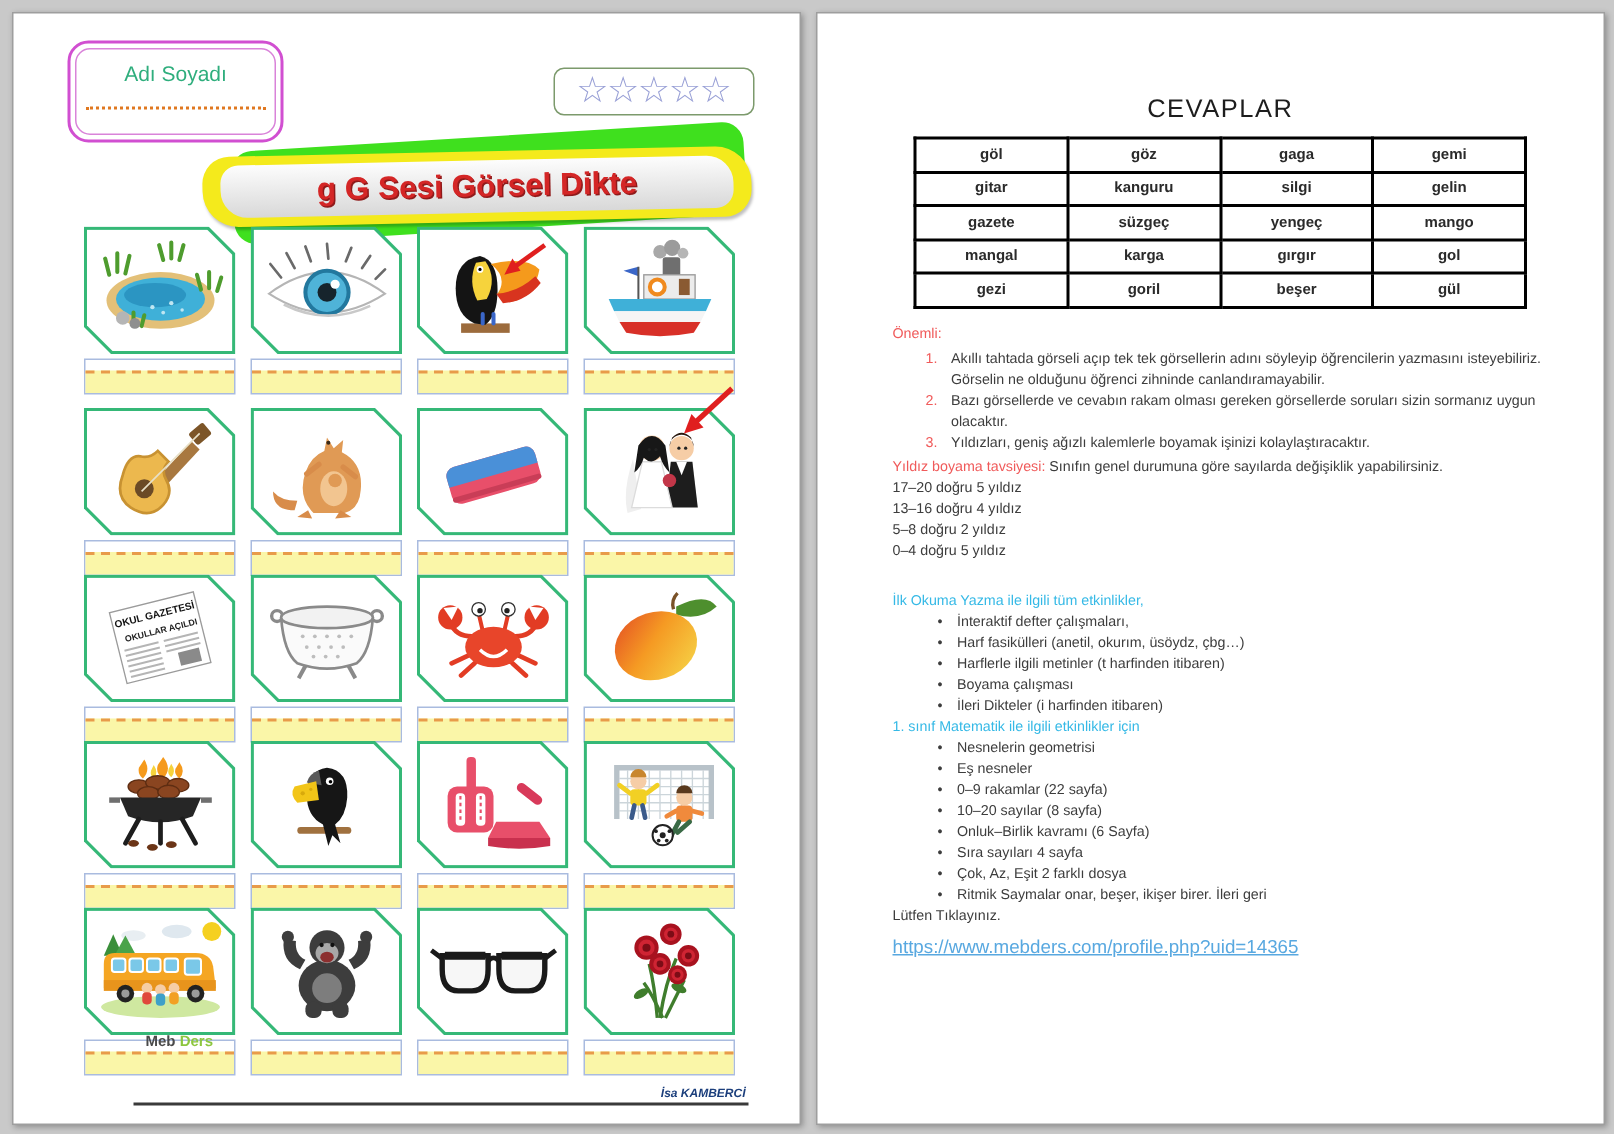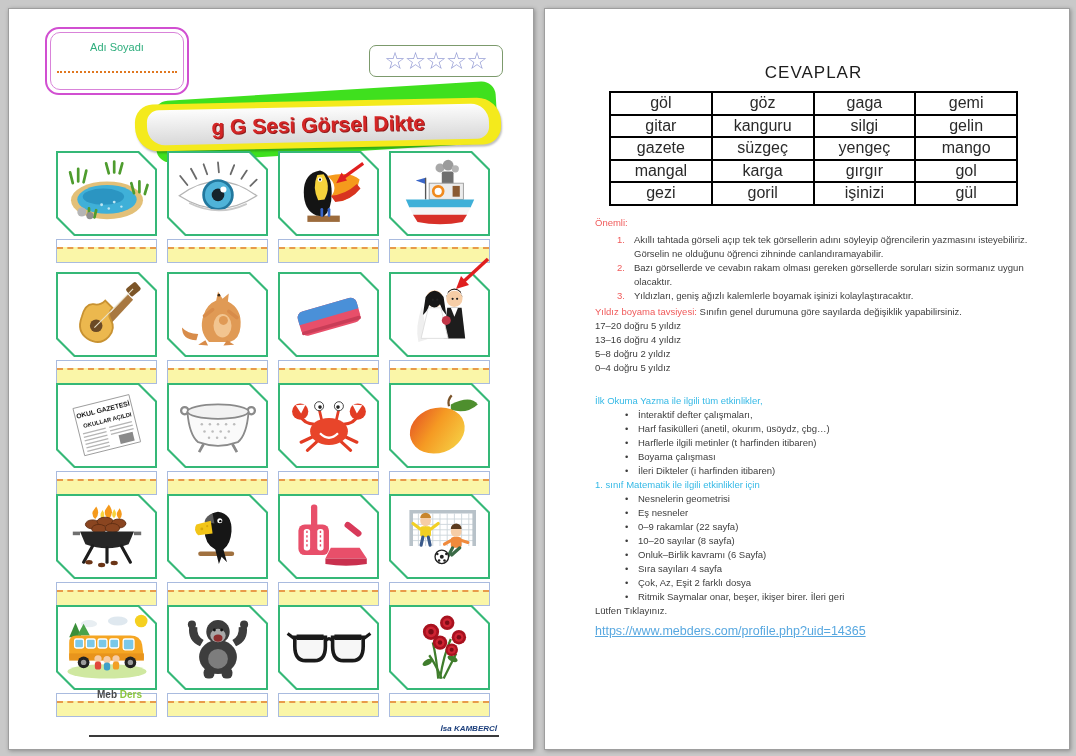--- a/index.html
+++ b/index.html
@@ -7,21 +7,21 @@
        font-family:"Liberation Sans",sans-serif;}
   .page{position:absolute;top:8px;width:524px;height:740px;background:#fff;
         border:1px solid #9e9e9e;box-shadow:1px 1px 4px rgba(0,0,0,.3);}
   #page-left{left:8px;}
   #page-right{left:544px;}
 
   
   .name-frame{position:absolute;left:36px;top:18px;width:140px;height:64px;
               border:2px solid #d14fd1;border-radius:14px;}
   .name-frame::before{content:"";position:absolute;inset:3px;border:1px solid #d983d9;border-radius:10px;}
-  .name-label{position:absolute;top:12px;width:100%;text-align:center;color:#2fae7d;font-size:11px;}
+  .name-label{position:absolute;top:12px;width:100%;text-align:center;color:#2fae7d;font-size:14px;}
   .name-dots{position:absolute;left:10px;right:10px;top:42px;border-bottom:2px dotted #e07820;}
 
   .star-box{position:absolute;left:360px;top:36px;width:132px;height:30px;border:1.5px solid #7c9a6c;
             border-radius:7px;display:flex;align-items:center;justify-content:center;background:#fff;}
   .star{color:#99a0d6;font-size:24px;line-height:1;margin:0 -0.5px;}
 
   .banner{position:absolute;left:126px;top:82px;width:366px;height:64px;}
   .banner-green{position:absolute;left:20px;top:0;right:4px;bottom:2px;background:#3fe01e;
                 border-radius:14px;transform:rotate(-3.5deg);}
   .banner-yellow{position:absolute;left:0;top:10px;width:100%;height:47px;background:#f4ea1c;
@@ -45,21 +45,21 @@
 
   .footer-rule{position:absolute;left:80px;right:34px;top:726px;border-top:2px solid #3a3a3a;}
   .brand{position:absolute;left:88px;top:680px;font-size:10px;font-weight:bold;color:#4a4a4a;}
   .brand .green{color:#8dc63f;}
   .author{position:absolute;right:36px;top:715px;font-size:8px;font-weight:bold;font-style:italic;color:#1c3f7c;}
 
   
   .rp-title{position:absolute;left:64px;top:54px;width:409px;text-align:center;font-size:17px;
             letter-spacing:1px;color:#1d1d1d;}
   .answers{position:absolute;left:64px;top:82px;width:409px;border-collapse:collapse;table-layout:fixed;}
-  .answers td{border:2px solid #000;height:20.5px;text-align:center;font-size:16px;color:#2a2a2a;padding:0;}
+  .answers td{border:2px solid #000;height:20.5px;text-align:center;font-size:10px;color:#2a2a2a;padding:0;font-weight:bold;}
 
   .rp-text{position:absolute;left:50px;top:207px;width:436px;font-size:9.5px;line-height:1.48;color:#3d3d3d;}
   .red{color:#f05a5a;}
   .cyan{color:#35b9e6;}
   .ol{margin:3px 0 2px 0;}
   .ol-item{display:flex;margin-left:22px;}
   .ol-num{color:#f05a5a;flex:0 0 17px;}
   .gap{height:18px;}
   .bullet{position:relative;margin-left:30px;padding-left:13px;}
   .bullet::before{content:"\2022";position:absolute;left:0;top:0;}
@@ -612,21 +612,21 @@
     </tr>
     <tr>
       <td>mangal</td>
       <td>karga</td>
       <td>gırgır</td>
       <td>gol</td>
     </tr>
     <tr>
       <td>gezi</td>
       <td>goril</td>
-      <td>işinizi</td>
+      <td>beşer</td>
       <td>gül</td>
     </tr>
   </tbody>
     </table>
 
   <div class="rp-text">
     <div class="red">Önemli:</div>
     <div class="ol">
       <div class="ol-item">
         <span class="ol-num">1.</span>

